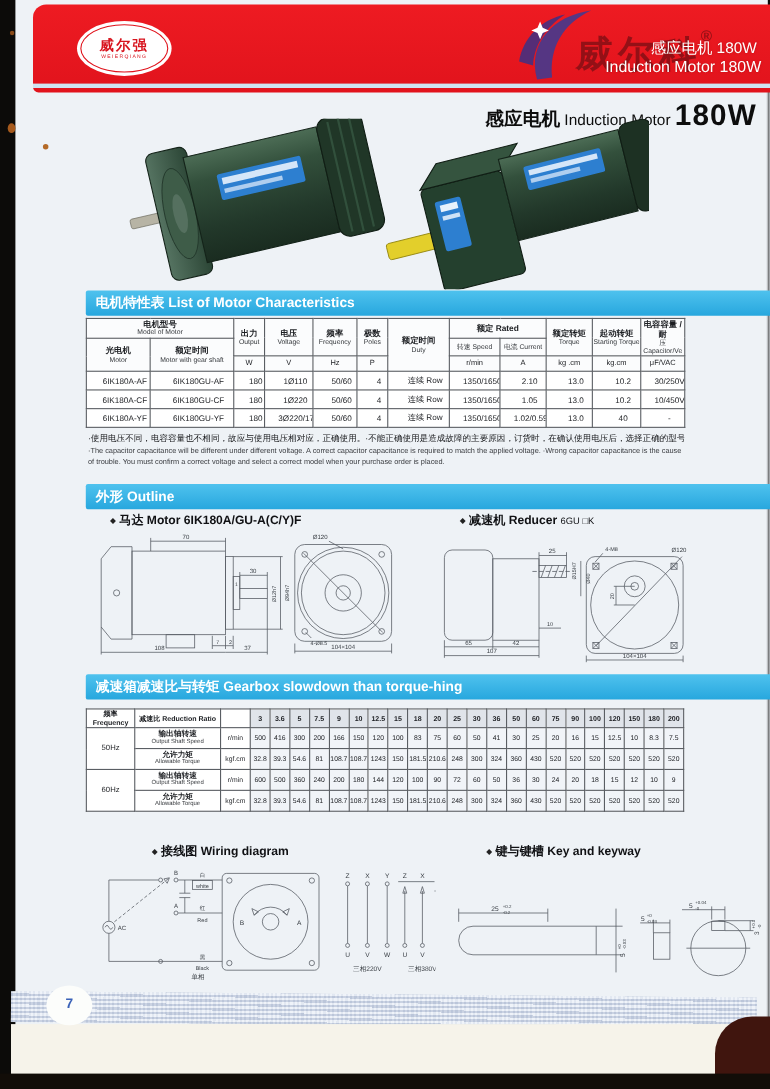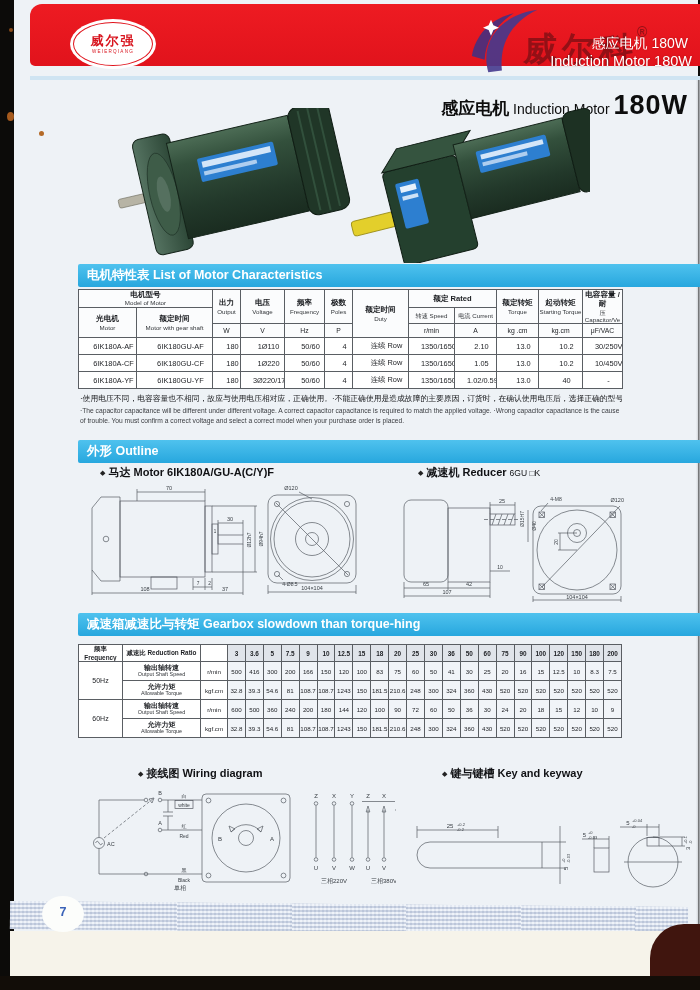--- a/index.html
+++ b/index.html
@@ -4,21 +4,21 @@
 <style>
   * { margin:0; padding:0; box-sizing:border-box; }
   body { font-family:"Liberation Sans","DejaVu Sans",sans-serif; background:#000; }
   .scan { position:relative; width:700px; height:990px; background:#0c0b09; overflow:hidden; }
   .page { position:absolute; left:14px; top:0; width:684px; height:978px; background:#eef2f6; }
   .right-edge { position:absolute; right:0; top:76px; width:4px; height:852px;
     background:linear-gradient(90deg,transparent,#b5b8bc); }
   .speck { position:absolute; border-radius:50%; }
 
   
-  .banner { position:absolute; left:30px; top:4px; right:0; height:62px;
+  .banner { position:absolute; left:30px; top:4px; right:0; height:80px;
     background:linear-gradient(180deg,#ee1b22,#e1131c); border-radius:12px 0 0 5px; }
   .banner-sub { position:absolute; left:30px; top:76px; right:0; height:4px; background:#cfe4f2; }
   .logo-oval { position:absolute; left:40px; top:15px; width:86px; height:50px; background:#fff;
     border-radius:50%; display:flex; flex-direction:column; align-items:center; justify-content:center; }
   .logo-ring { position:absolute; inset:3px; border:1.6px solid #e0131c; border-radius:50%; }
   .logo-cn { color:#d8141e; font-size:13px; font-weight:bold; letter-spacing:2px; line-height:1.1; }
   .logo-en { color:#d8141e; font-size:4.6px; letter-spacing:1.2px; }
   .wm-zone { position:absolute; right:0; top:0; width:235px; height:72px; }
   .swoosh { position:absolute; left:-4px; top:2px; width:100px; height:70px; }
   .wm-text { position:absolute; left:58px; top:20px; font-size:34px; font-weight:bold;

